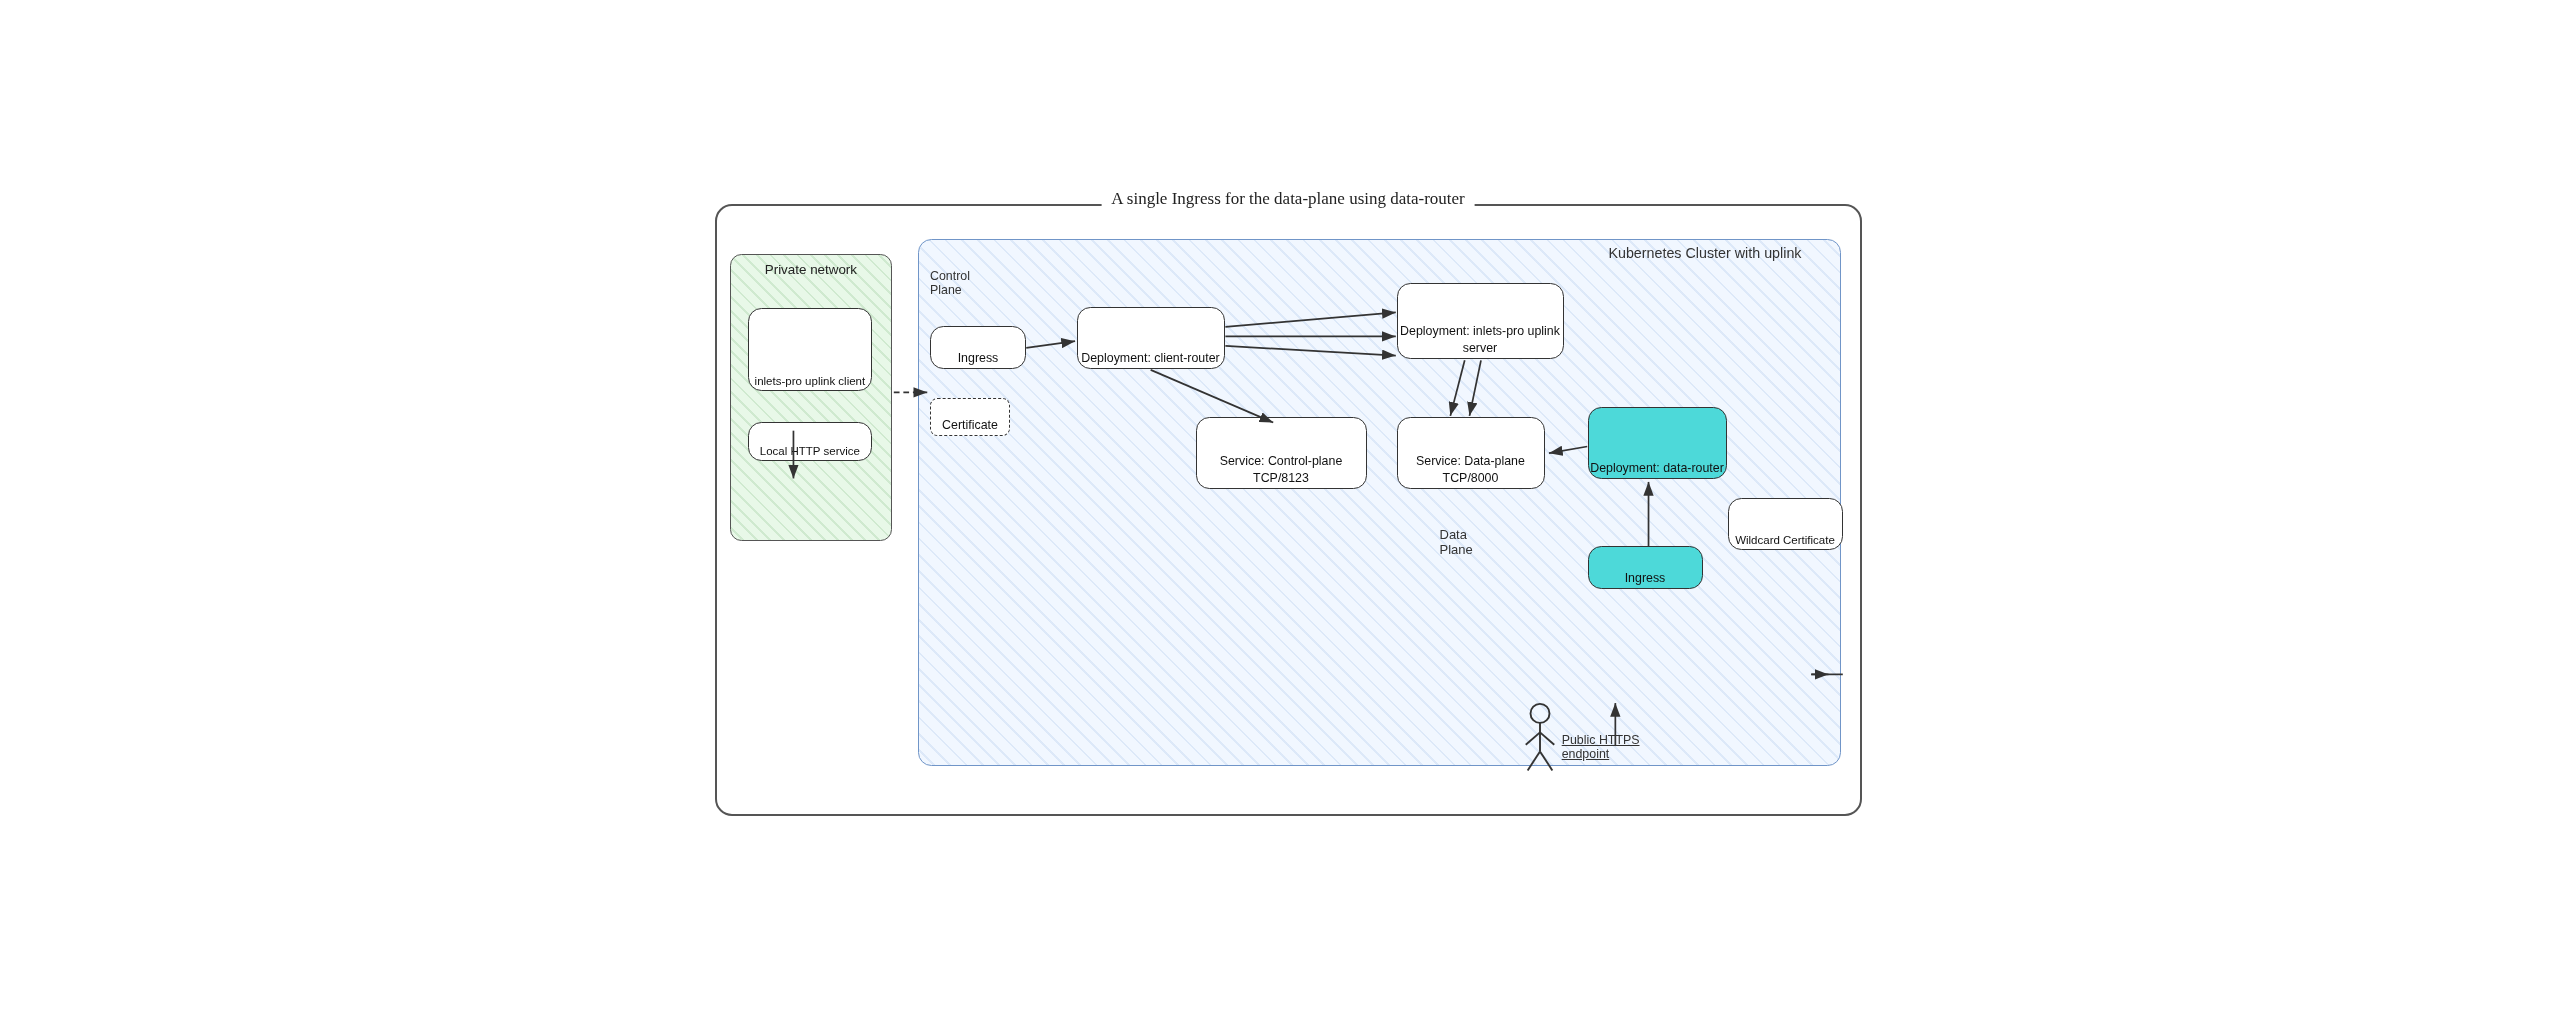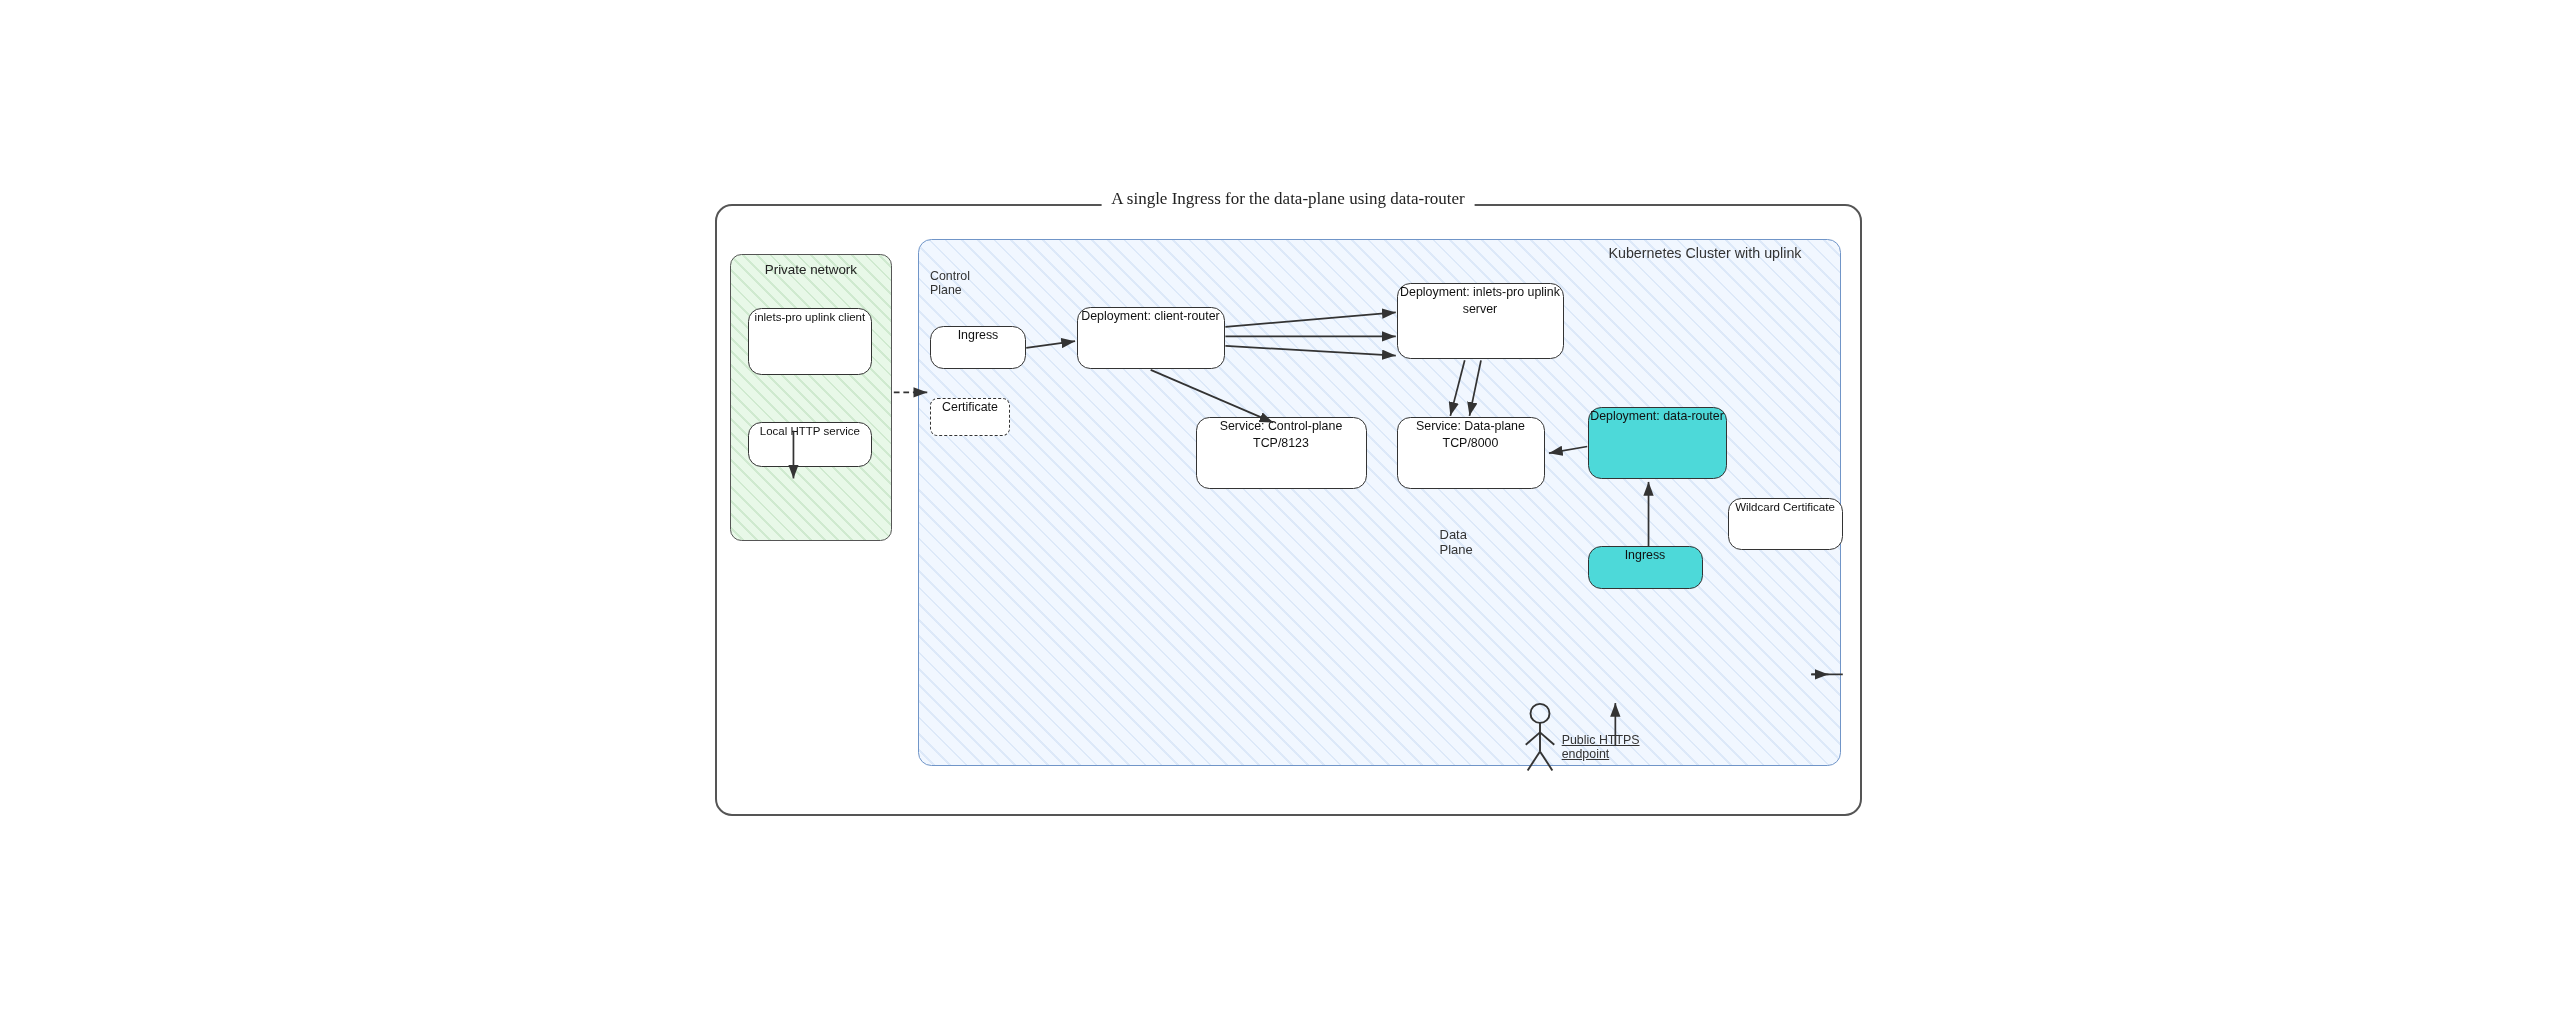--- a/index.html
+++ b/index.html
@@ -65,21 +65,21 @@
       white-space: nowrap;
       color: #222;
     }
 
     .box {
       position: absolute;
       border: 1.9px solid #333;
       border-radius: 13.4px;
       background: #fff;
       display: flex;
-      align-items: flex-start;
+      align-items: flex-end;
       justify-content: center;
       text-align: center;
       font-size: 12.4px;
       line-height: 1.4;
       color: #111;
     }
 
     .box-cyan {
       background: #4dd9d9;
       border-color: #333;
@@ -143,26 +143,26 @@
   </style>
 </head>
 <body>
 
 <div class="diagram-outer">
   <span class="diagram-title">A single Ingress for the data-plane using data-router</span>
 
   <div class="private-network">
     <span class="private-network-label">Private network</span>
 
-    <div class="box" style="left:17px;top:53px;width:124px;height:67px;font-size:11.5px;">
+    <div class="box" style="left:17px;top:53px;width:124px;height:83px;font-size:11.5px;">
       <span>inlets-pro
 uplink client</span>
     </div>
 
-    <div class="box" style="left:17px;top:167px;width:124px;height:45px;font-size:11.5px;">
+    <div class="box" style="left:17px;top:167px;width:124px;height:39px;font-size:11.5px;">
       <span>Local HTTP
 service</span>
     </div>
   </div>
 
   <div class="k8s-cluster">
     <span class="k8s-label">Kubernetes Cluster with uplink</span>
 
     <div class="control-plane-label" style="left:11.5px;top:29px;">Control<br>Plane</div>
 

